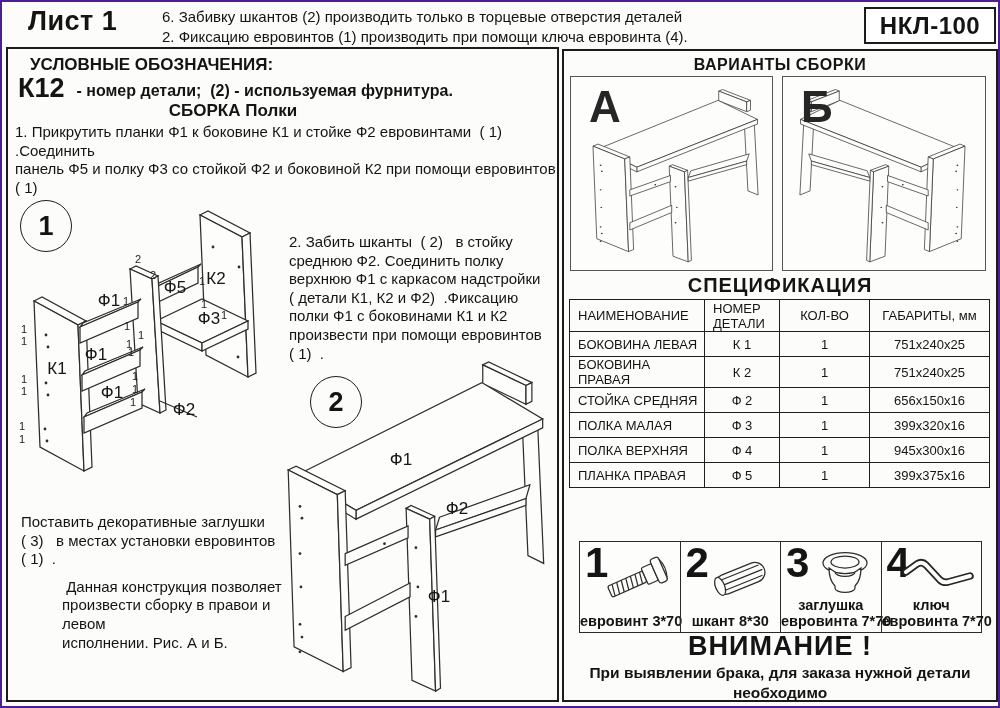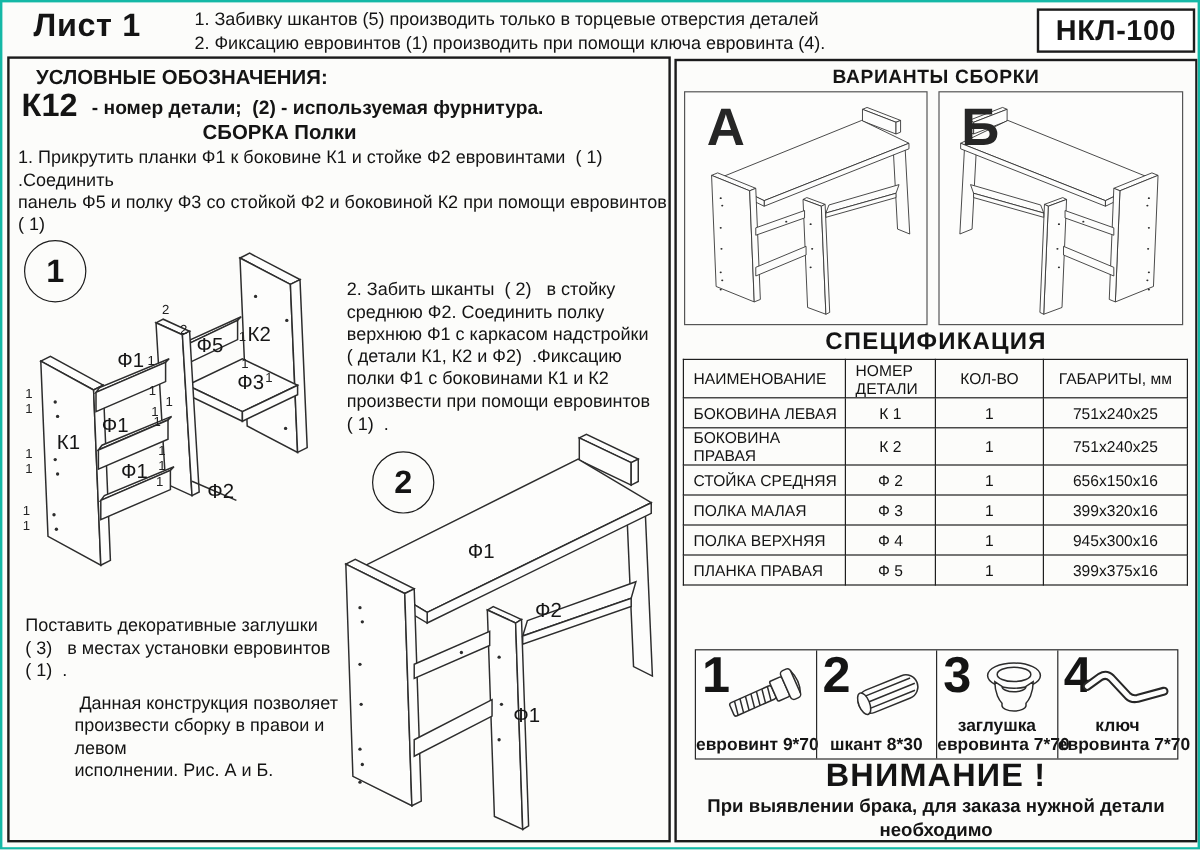--- a/index.html
+++ b/index.html
@@ -1,21 +1,21 @@
 <!DOCTYPE html>
 <html><head>
 <meta charset="utf-8">
 <style>
   * { margin:0; padding:0; box-sizing:border-box; }
   html,body { background:#e8e8e6; }
   .page {
     position:relative; width:1000px; height:708px;
     background:#fcfcfa; color:#141414;
     font-family:"Liberation Sans", sans-serif;
-    border:2px solid #14b8a6; overflow:hidden;
+    border:2px solid #4c1d95; overflow:hidden;
   }
   .abs { position:absolute; }
   .pre { white-space:pre-wrap; }
 
   
   .sheet-title { left:26px; top:4px; font-size:27px; font-weight:bold; letter-spacing:.5px; }
   .head-notes { left:160px; top:5px; font-size:15px; line-height:1.32; }
   .model-box { left:862px; top:5px; width:132px; height:37px; border:2.5px solid #1b1b1b;
     display:flex; align-items:center; justify-content:center; font-size:24px; font-weight:bold; letter-spacing:.5px; background:#fff; }
 
@@ -117,21 +117,21 @@
       <circle class="dot" cx="152" cy="262" r="1.4"></circle>
         <circle class="dot" cx="120" cy="188" r="1.4"></circle>
     </g>
   </defs>
 </svg>
 
 <div class="page">
 
   <div class="abs sheet-title">Лист 1</div>
   <div class="abs head-notes">
-    <div>1. Забивку шкантов (5) производить только в торцевые отверстия деталей</div>
+    <div>6. Забивку шкантов (2) производить только в торцевые отверстия деталей</div>
     <div>2. Фиксацию евровинтов (1) производить при помощи ключа евровинта (4).</div>
   </div>
   <div class="abs model-box">
     <span>НКЛ-100</span>
   </div>
 
   <div class="abs left-panel">
 
     <div class="abs legend-title">УСЛОВНЫЕ ОБОЗНАЧЕНИЯ:</div>
     <div class="abs code-line">
@@ -339,21 +339,21 @@
           <g transform="rotate(-24 37 30)">
             <rect class="face" x="3" y="24" width="38" height="12" rx="2"></rect>
             <path class="ln" d="M8,24 l-2,12 M13,24 l-2,12 M18,24 l-2,12 M23,24 l-2,12 M28,24 l-2,12 M33,24 l-2,12 M38,24 l-2,12" stroke-width="0.9"></path>
             <rect class="face" x="41" y="21" width="11" height="18" rx="1.5"></rect>
             <rect class="face" x="52" y="17" width="9" height="26" rx="3"></rect>
             <path class="ln" d="M61,20 q4,10 0,20"></path>
           </g>
         </svg>
         <span class="hw-cap">
 
-          <span class="t">евровинт 9*70</span>
+          <span class="t">евровинт 3*70</span>
         </span>
       </div>
 
       <div class="hw-cell">
         <span class="hw-num">2</span>
         <svg class="hw-icon" width="74" height="58" viewBox="0 0 74 58">
           <g transform="rotate(-22 37 30)">
             <rect class="face" x="10" y="20" width="52" height="20" rx="10"></rect>
             <path class="ln" d="M16,24.5 L58,24.5 M14,30 L60,30 M16,35.5 L58,35.5" stroke-width="0.9"></path>
             <ellipse class="face" cx="14.5" cy="30" rx="4.5" ry="9.5"></ellipse>

